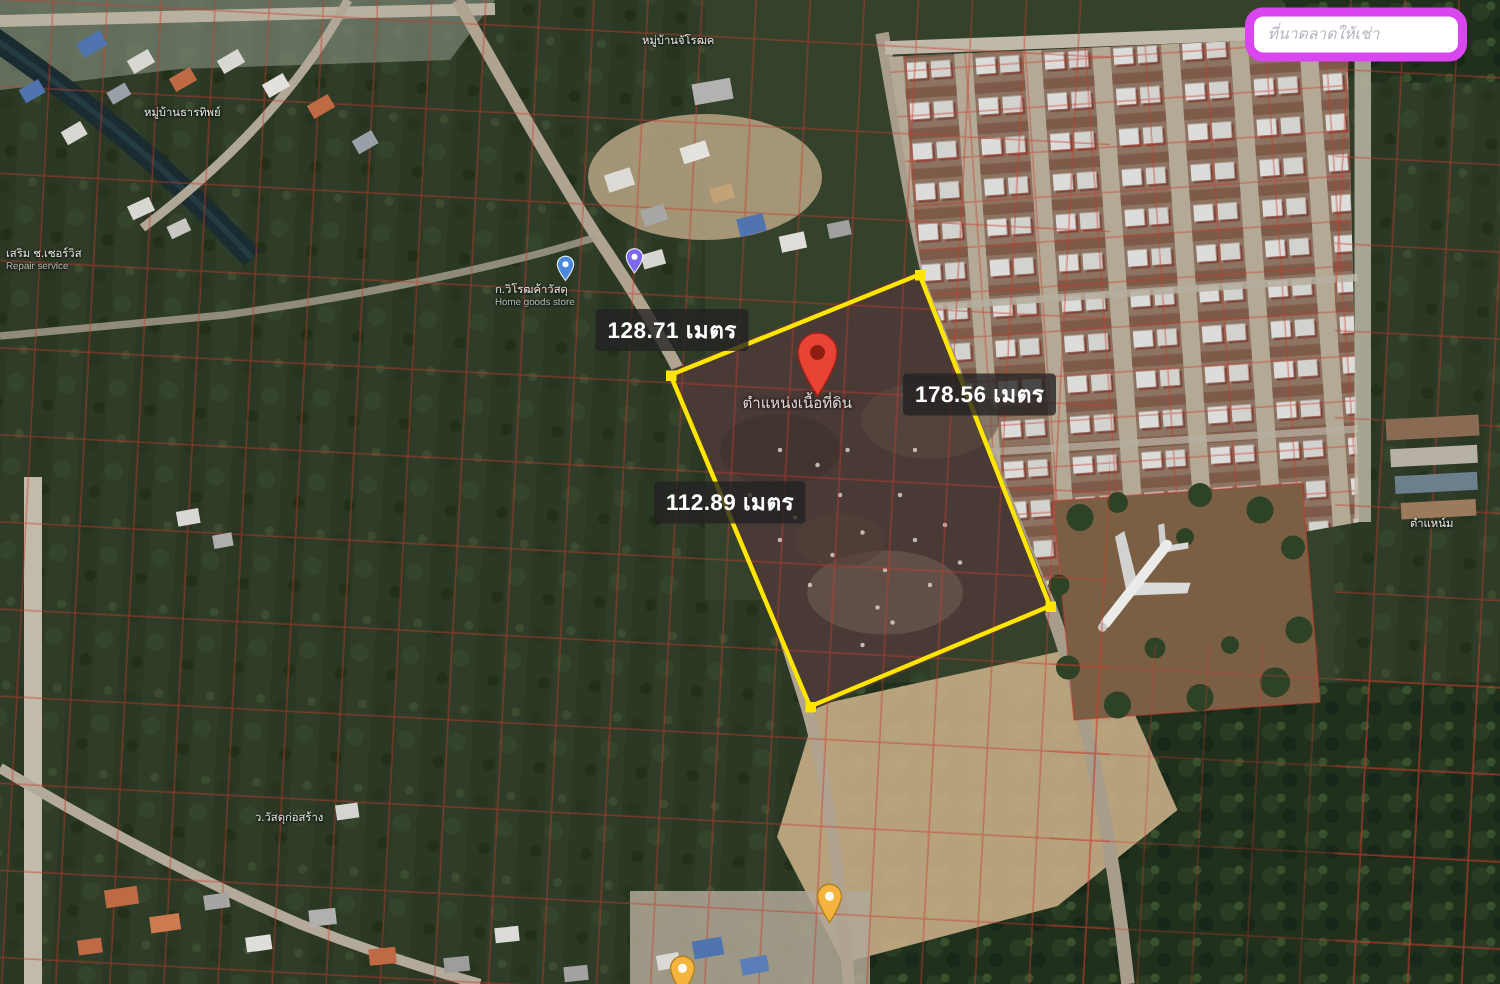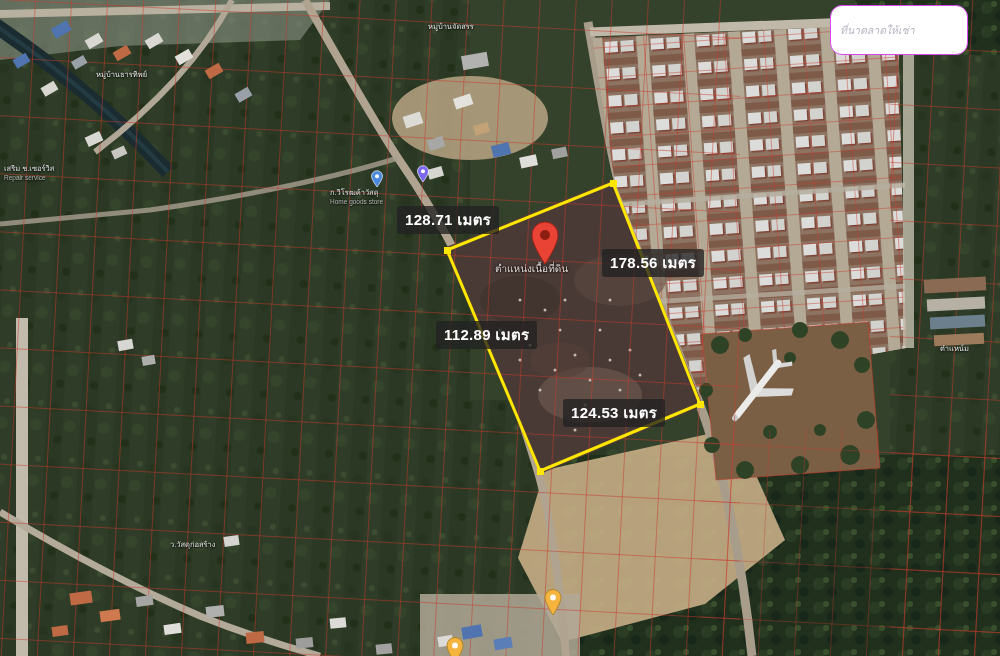--- a/index.html
+++ b/index.html
@@ -4,22 +4,22 @@
 <style>
   html,body{margin:0;padding:0;background:#222;}
   .stage{position:relative;width:1000px;height:656px;overflow:hidden;
          font-family:"Liberation Sans",sans-serif;background:#34422c;}
   .stage svg.base{position:absolute;left:0;top:0;}
   .mlabel{position:absolute;background:rgba(33,33,33,.78);color:#fff;
           font-size:15px;font-weight:bold;padding:2px 8px;border-radius:3px;
           letter-spacing:.3px;white-space:nowrap;text-align:center;}
   .plot-caption{position:absolute;color:#efe9e4;font-size:10px;text-align:left;
           width:120px;text-shadow:0 0 3px #000,0 0 2px #000;opacity:.9;}
-  .watermark{position:absolute;background:#fff;border:1px solid #d946ef;
-          border-radius:12px;height:24px;line-height:24px;padding:12px 9px;
+  .watermark{position:absolute;background:#fff;border:6px solid #d946ef;
+          border-radius:12px;height:24px;line-height:24px;padding:0 9px;
           color:#b6b6c3;font-size:10.5px;font-style:italic;min-width:118px;}
   .poi{position:absolute;color:#fff;font-size:7.5px;line-height:9px;
           text-shadow:0 0 2px #000,0 1px 2px #000;opacity:.88;white-space:nowrap;}
   .poi .sub{display:block;color:#d7d7d7;font-size:6.5px;opacity:.9;}
   .pin{position:absolute;}
 </style>
 </head>
 <body>
 
 <div class="stage">
@@ -205,21 +205,20 @@
       <rect x="610" y="180" width="7" height="7" fill="#ffe600"></rect>
       <rect x="444" y="247" width="7" height="7" fill="#ffe600"></rect>
       <rect x="537" y="468" width="7" height="7" fill="#ffe600"></rect>
       <rect x="697" y="401" width="7" height="7" fill="#ffe600"></rect>
     </g>
   </svg>
 
   <div class="mlabel" style="left:397px;top:206px">128.71 เมตร</div>
   <div class="mlabel" style="left:602px;top:249px">178.56 เมตร</div>
   <div class="mlabel" style="left:436px;top:321px">112.89 เมตร</div>
-  <div class="mlabel" style="left:563px;top:399px">124.53 เมตร</div>
 
   <div class="pin" style="left:527px;top:221px">
     <svg width="36" height="44" viewBox="0 0 36 44">
       <path d="M18 43 C18 43 5 24 5 14 A13 13 0 1 1 31 14 C31 24 18 43 18 43 Z" fill="#e94335" stroke="#a32218" stroke-width="1"></path>
       <circle cx="18" cy="14" r="5" fill="#8e1d12"></circle>
     </svg>
   </div>
   <div class="plot-caption" style="left:495px;top:261px">ตำแหน่งเนื้อที่ดิน</div>
 
   <div class="pin" style="left:370px;top:170px">
@@ -242,21 +241,21 @@
     </svg>
   </div>
   <div class="pin" style="left:444px;top:636px">
     <svg width="22" height="28" viewBox="0 0 22 28">
       <path d="M11 27 C11 27 3 15 3 9.5 A8 8 0 1 1 19 9.5 C19 15 11 27 11 27Z" fill="#f4b43e" stroke="#b07e1e" stroke-width="0.9"></path>
       <circle cx="11" cy="9.5" r="3" fill="#fff" opacity="0.92"></circle>
     </svg>
   </div>
 
   <div class="poi" style="left:96px;top:70px">หมู่บ้านธารทิพย์</div>
-  <div class="poi" style="left:428px;top:22px">หมู่บ้านจัดสรร</div>
+  <div class="poi" style="left:428px;top:22px">หมู่บ้านจัโรฒค</div>
   <div class="poi" style="left:330px;top:188px">
     <span>ก.วิโรฒค้าวัสดุ</span>
     <span class="sub">Home goods store</span>
   </div>
   <div class="poi" style="left:4px;top:164px">
     <span>เสริม ช.เซอร์วิส</span>
     <span class="sub">Repair service</span>
   </div>
   <div class="poi" style="left:940px;top:344px">ตำแหน์ม</div>
   <div class="poi" style="left:170px;top:540px">ว.วัสดุก่อสร้าง</div>

